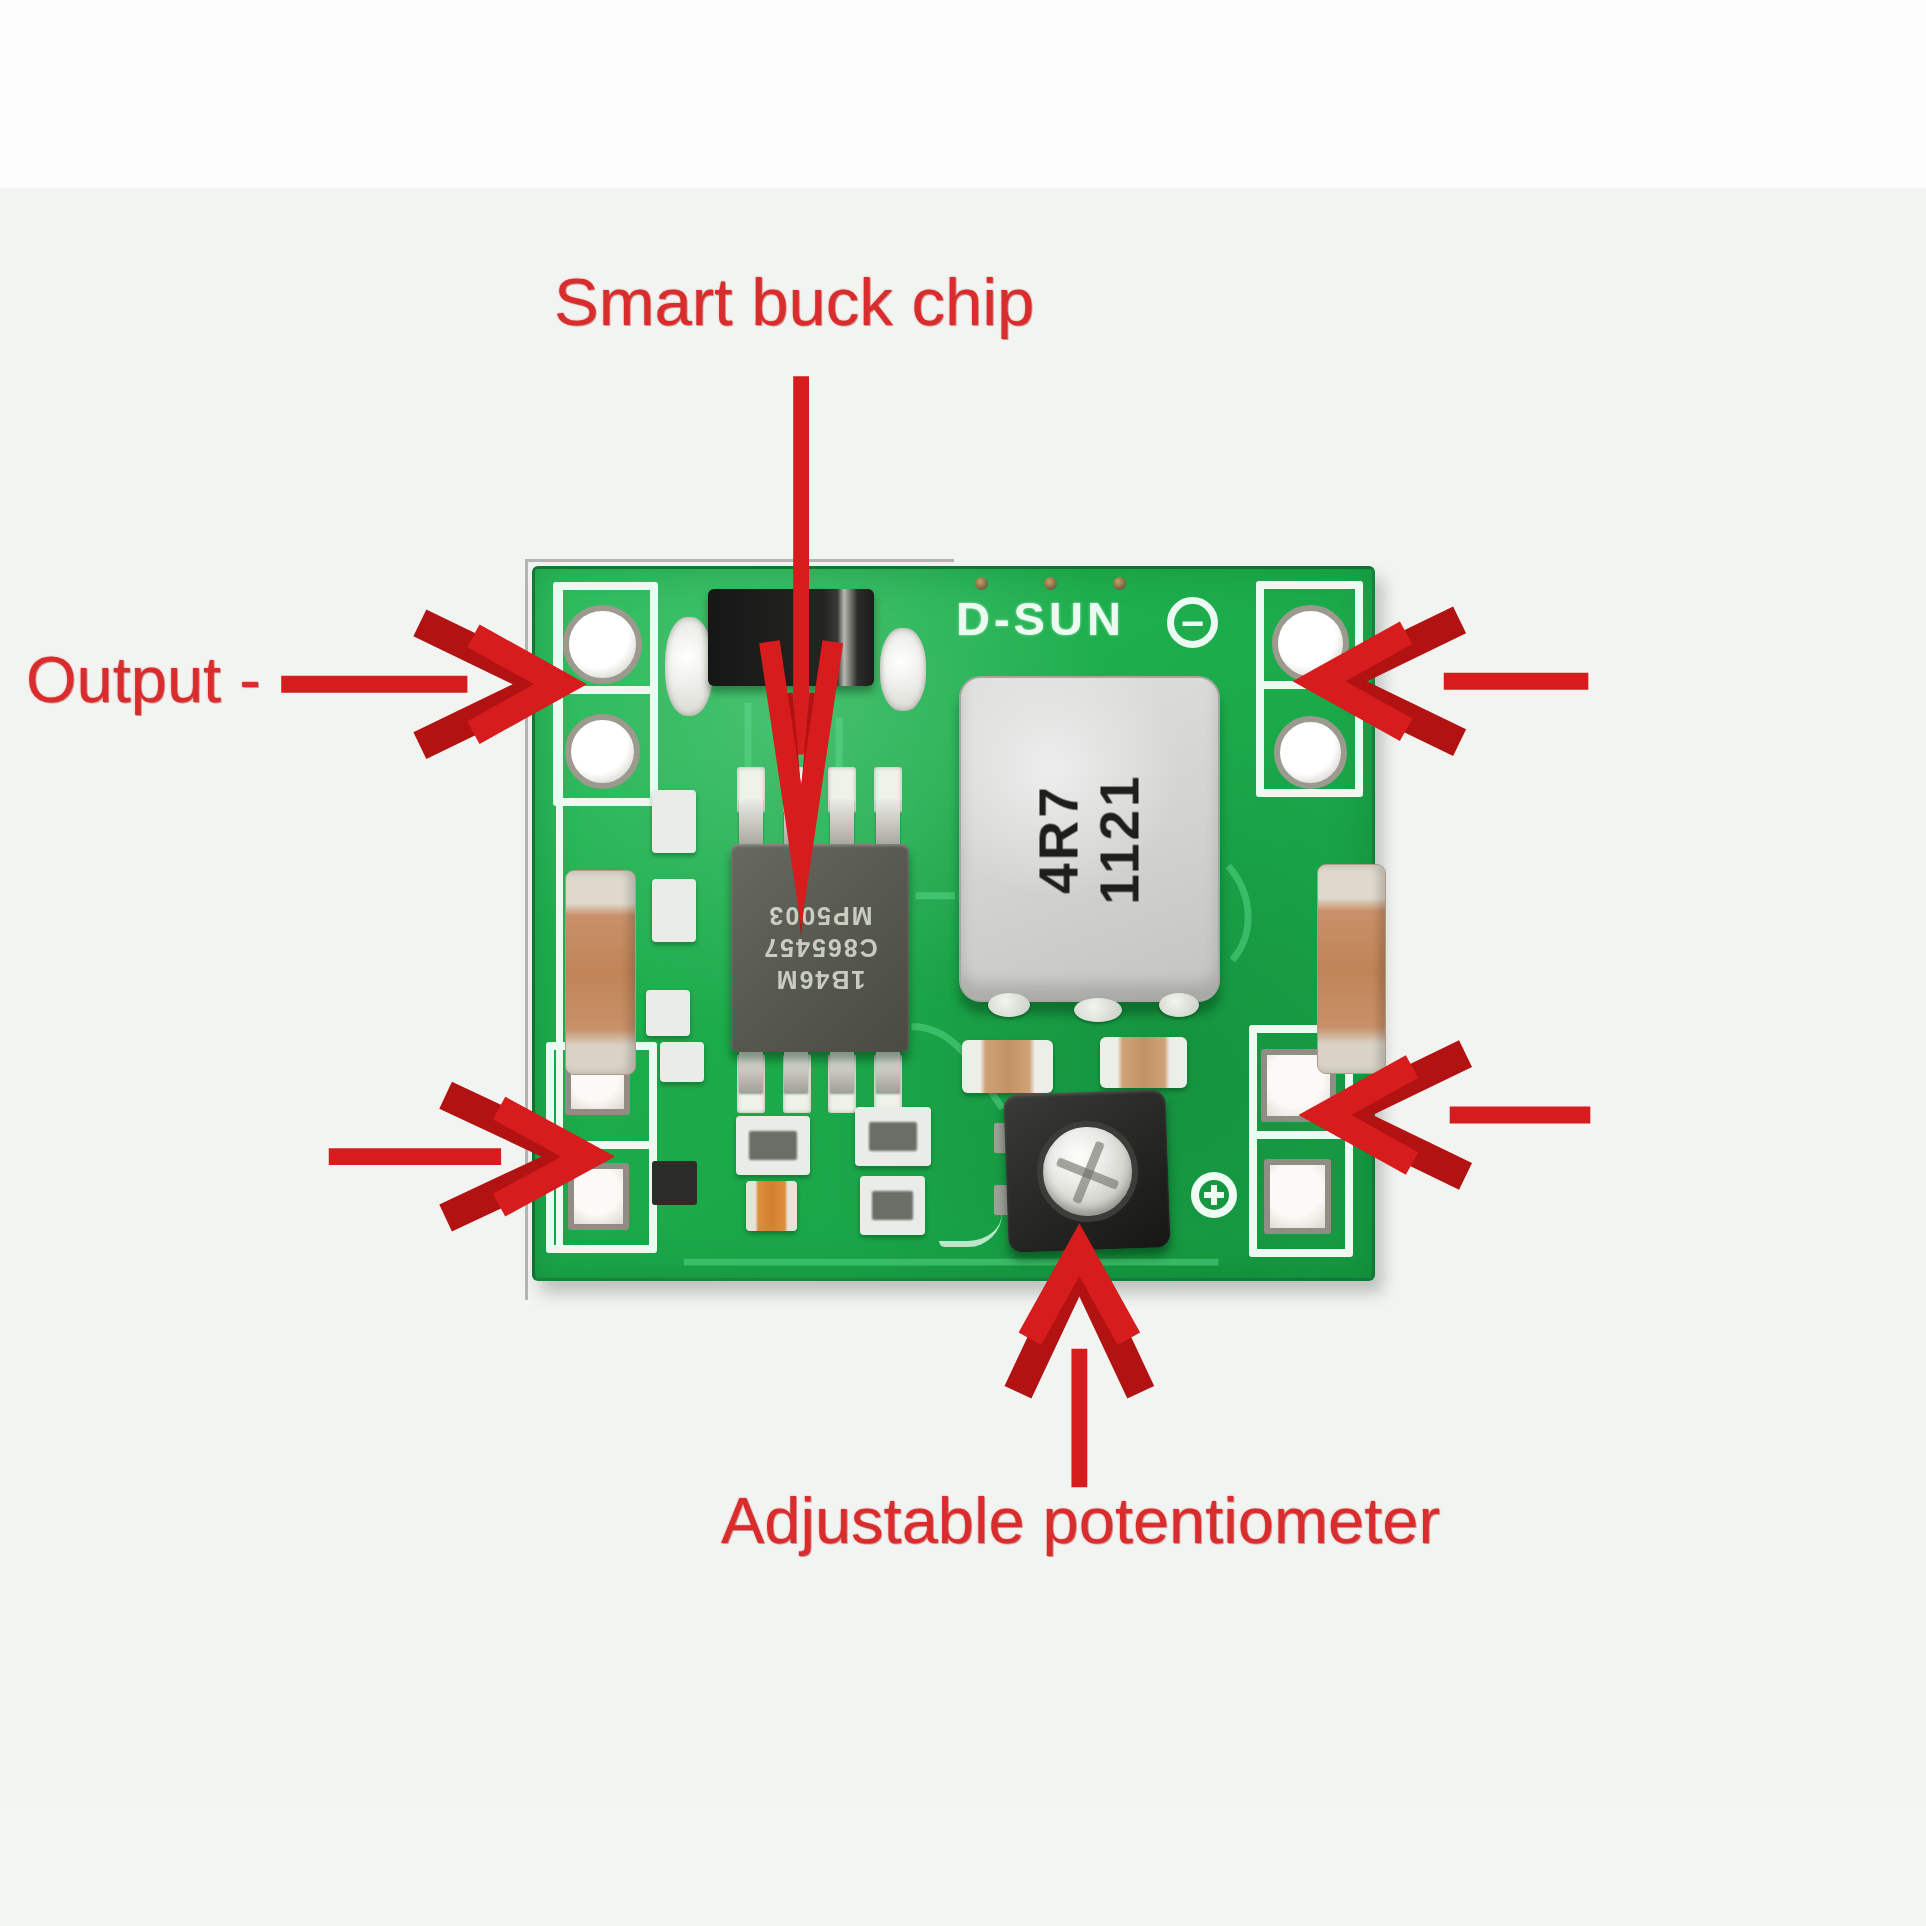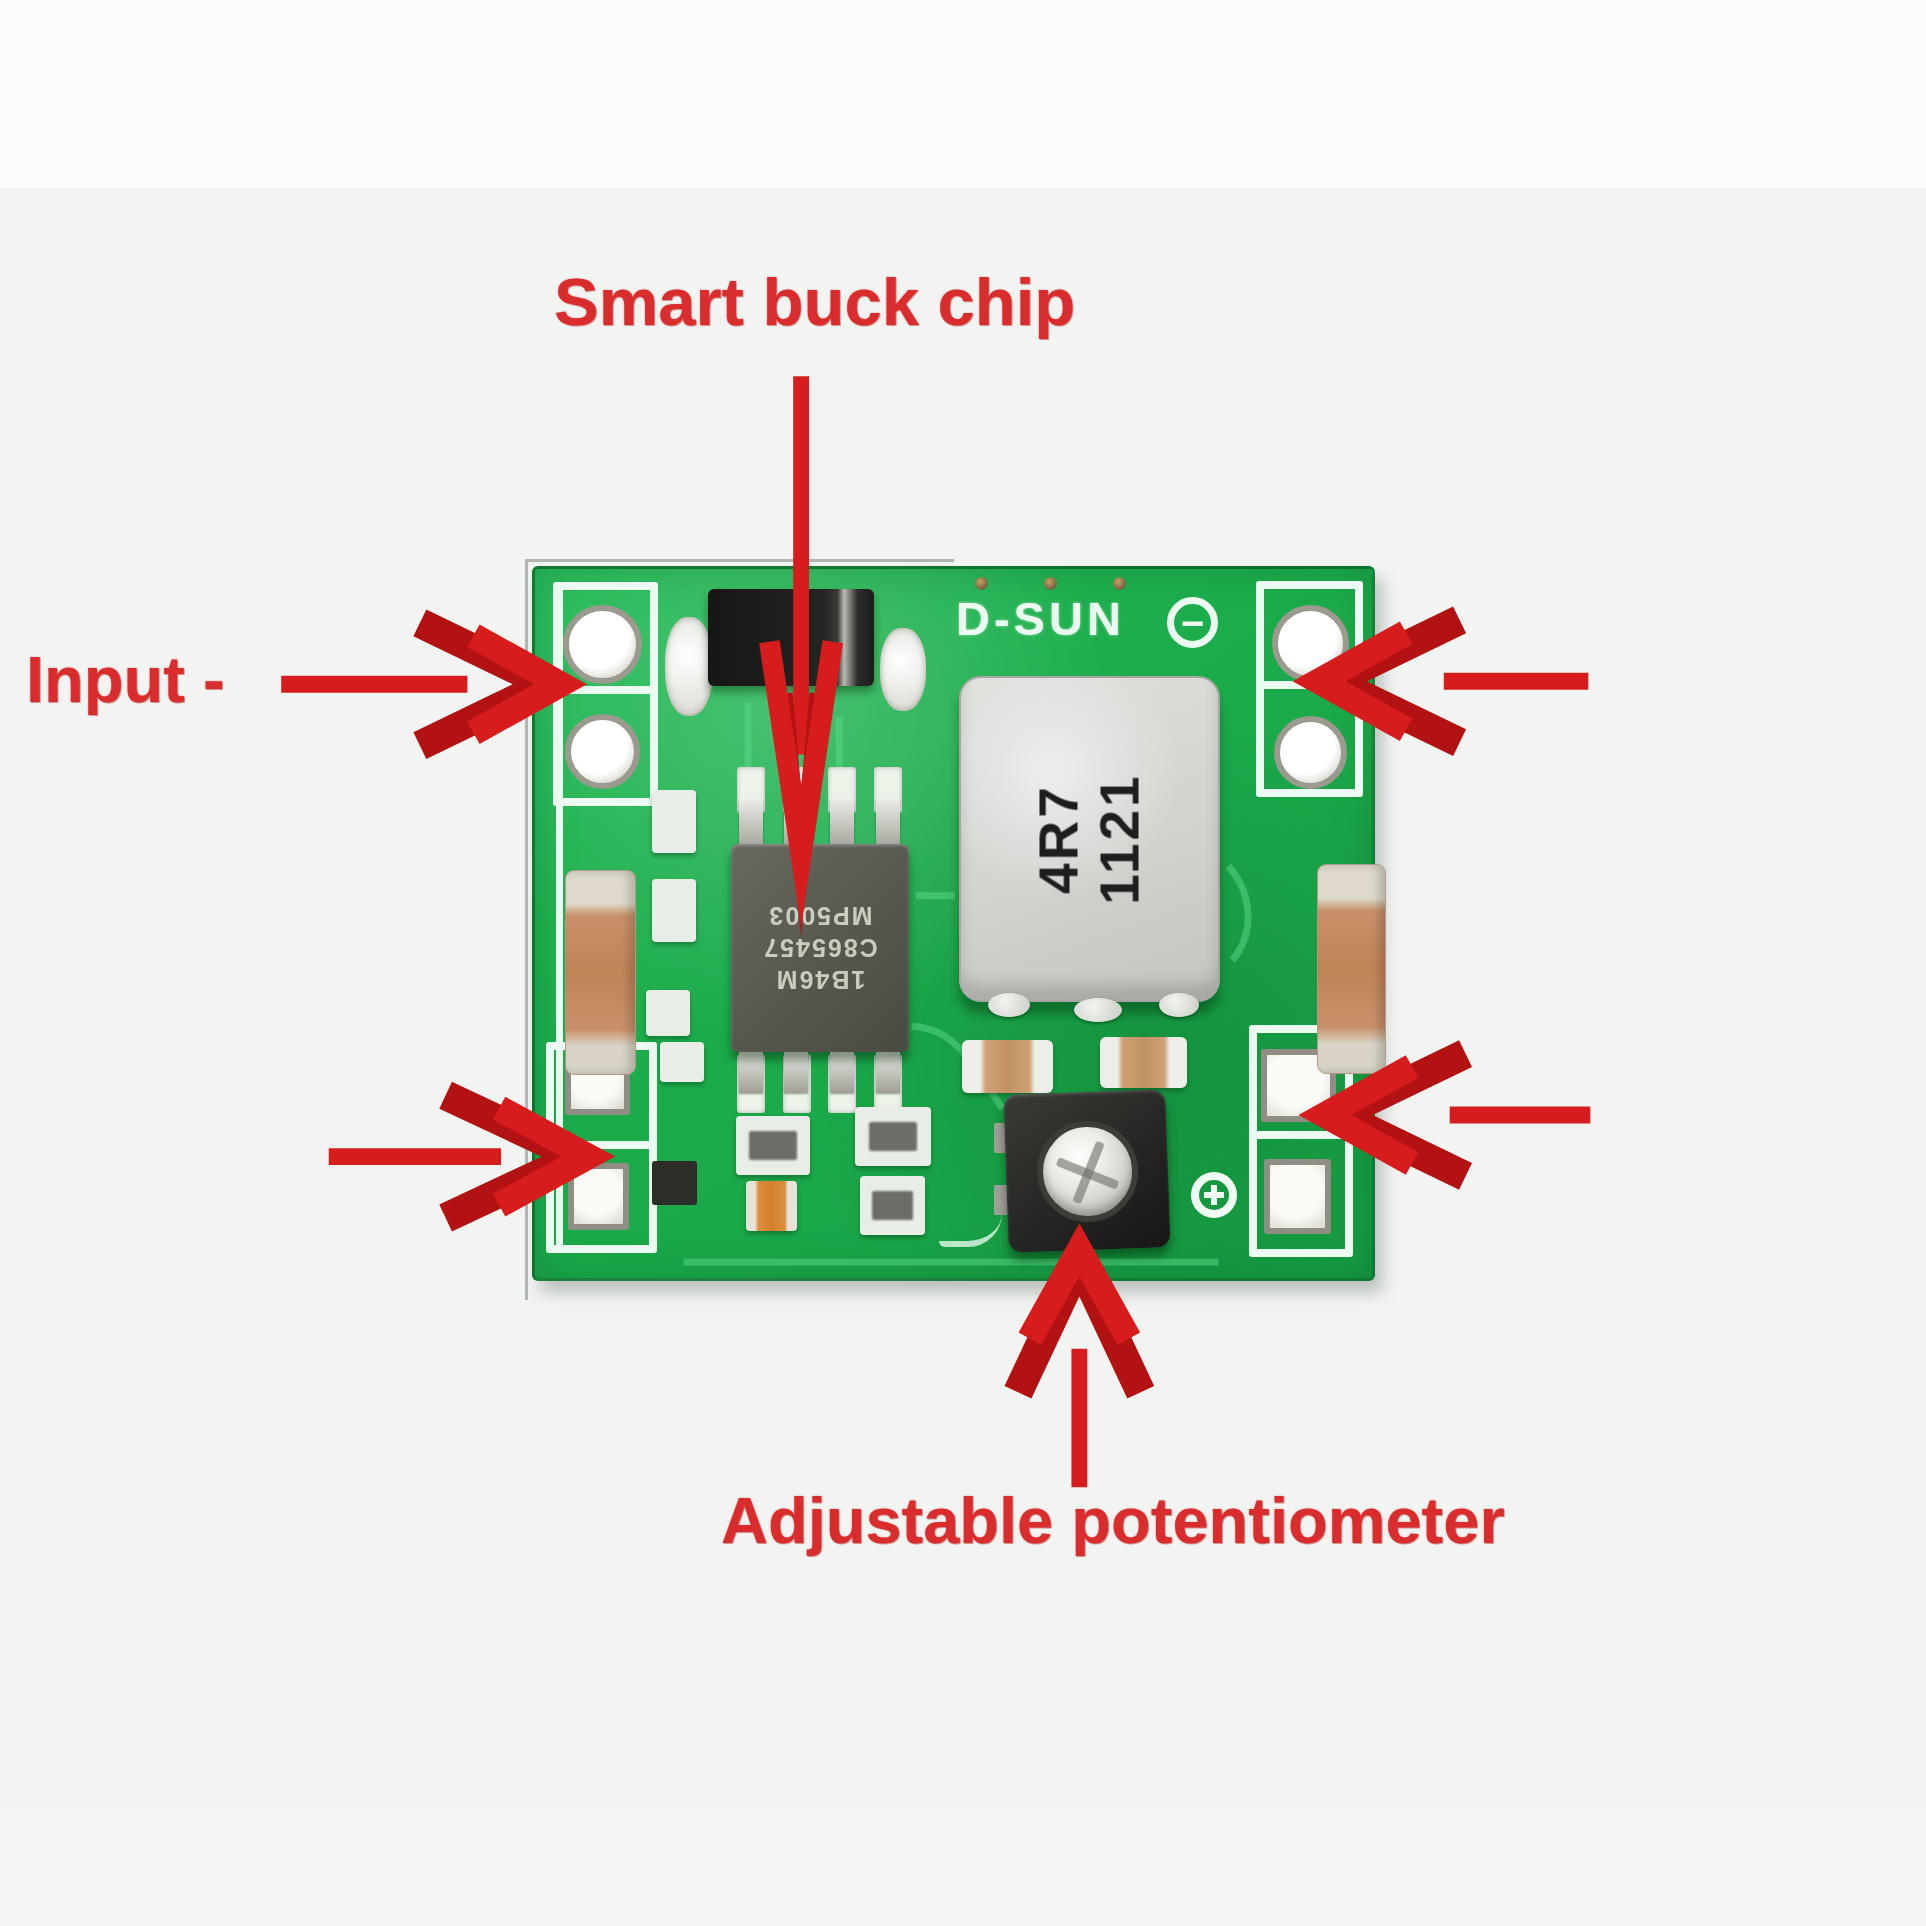--- a/index.html
+++ b/index.html
@@ -6,21 +6,21 @@
   #stage{
     position:relative; width:1927px; height:1927px; overflow:hidden;
     background:#f2f4f2;
     font-family:"Liberation Sans", sans-serif;
   }
   .bg-top{position:absolute;left:0;top:0;width:1927px;height:188px;background:#fbfcfb;}
   .bg-bottom{position:absolute;left:0;bottom:0;width:1927px;height:119px;background:#f4f6f4;}
 
   
   .label{
-    position:absolute; color:#d92c2c; font-weight:700; font-size:65px;
+    position:absolute; color:#d92c2c; font-weight:400; font-size:65px;
     letter-spacing:0px; white-space:nowrap;
     text-shadow:0 0 2px rgba(200,30,30,.45), 1px 1px 0 rgba(150,20,20,.35);
   }
   .lbl-smart{left:554px;top:263px;font-size:67px;}
   .lbl-input{left:26px;top:642px;}
   .lbl-outminus{left:1626px;top:642px;}
   .lbl-enter{left:55px;top:1117px;}
   .lbl-outplus{left:1632px;top:1075px;}
   .lbl-pot{left:721px;top:1483px;}
 
@@ -282,16 +282,16 @@
       <path class="arr" d="M1426 1077 L1338 1126 L1426 1175" stroke-width="26"></path>
     </g>
     <g>
       <line class="arr" x1="1090" y1="1362" x2="1090" y2="1502" stroke-width="16"></line>
       <path class="arr arr-dark" d="M1028 1406 L1090 1274 L1152 1406" stroke-width="30"></path>
       <path class="arr" d="M1040 1352 L1090 1262 L1140 1352" stroke-width="26"></path>
     </g>
   </svg>
 
   <div class="label lbl-smart">Smart buck chip</div>
-  <div class="label lbl-input">Input -</div>
+  <div class="label lbl-input">Output -</div>
   <div class="label lbl-pot">Adjustable potentiometer</div>
 </div>
 
 
 </body></html>

